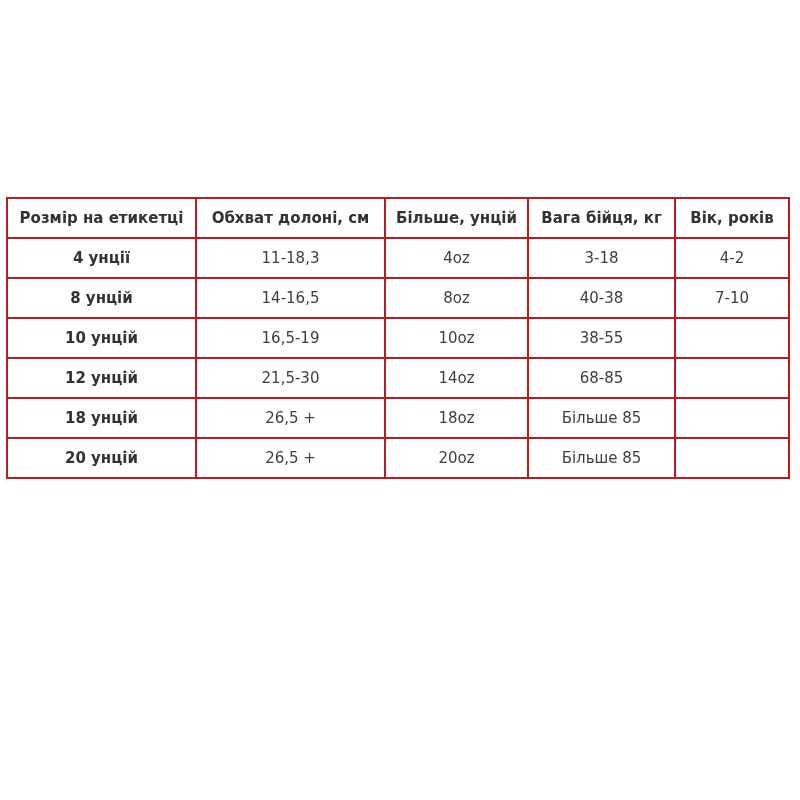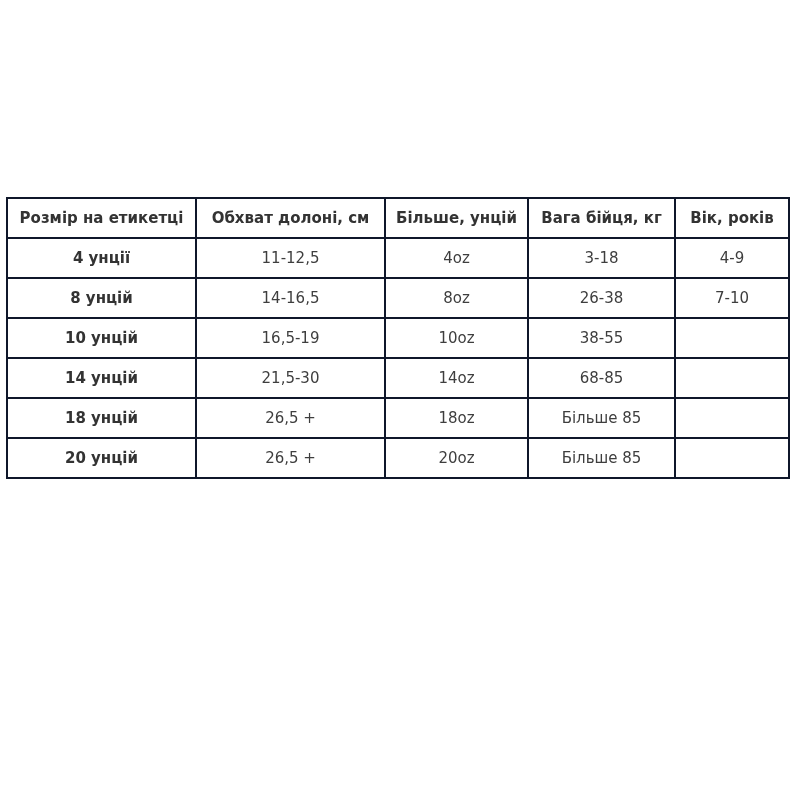--- a/index.html
+++ b/index.html
@@ -19,21 +19,21 @@
     position: absolute;
     left: 6px;
     top: 197px;
     width: 782px;
     border-collapse: collapse;
     table-layout: fixed;
     border: 2px solid #6b6b6b;
   }
   .size-table th,
   .size-table td {
-    border: 2px solid #0f172a;
+    border: 2px solid #b91c1c;
     height: 38px;
     padding: 0 4px;
     text-align: center;
     vertical-align: middle;
     font-size: 15px;
     overflow: hidden;
     white-space: nowrap;
   }
   .size-table th {
     font-weight: bold;
@@ -67,41 +67,41 @@
         <th>Розмір на етикетці</th>
         <th>Обхват долоні, см</th>
         <th>Більше, унцій</th>
         <th>Вага бійця, кг</th>
         <th>Вік, років</th>
       </tr>
     </thead>
     <tbody>
       <tr>
         <td class="col-first">4 унції</td>
-        <td>11-12,5</td>
+        <td>11-18,3</td>
         <td>4oz</td>
         <td>3-18</td>
-        <td>4-9</td>
+        <td>4-2</td>
       </tr>
       <tr>
         <td class="col-first">8 унцій</td>
         <td>14-16,5</td>
         <td>8oz</td>
-        <td>26-38</td>
+        <td>40-38</td>
         <td>7-10</td>
       </tr>
       <tr>
         <td class="col-first">10 унцій</td>
         <td>16,5-19</td>
         <td>10oz</td>
         <td>38-55</td>
         <td></td>
       </tr>
       <tr>
-        <td class="col-first">14 унцій</td>
+        <td class="col-first">12 унцій</td>
         <td>21,5-30</td>
         <td>14oz</td>
         <td>68-85</td>
         <td></td>
       </tr>
       <tr>
         <td class="col-first">18 унцій</td>
         <td>26,5 +</td>
         <td>18oz</td>
         <td>Більше 85</td>

